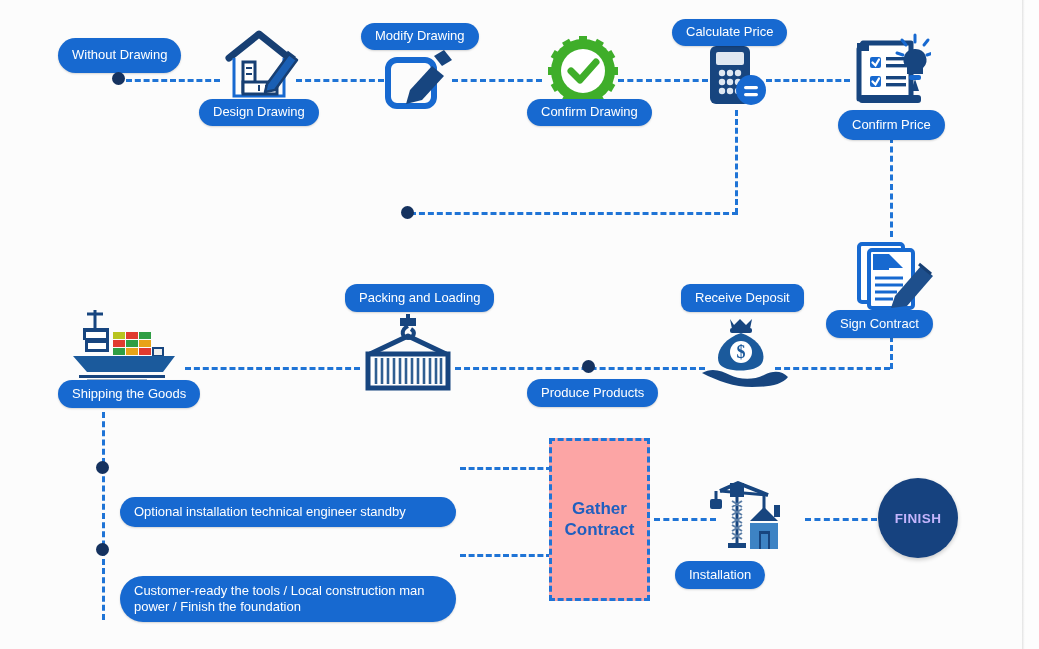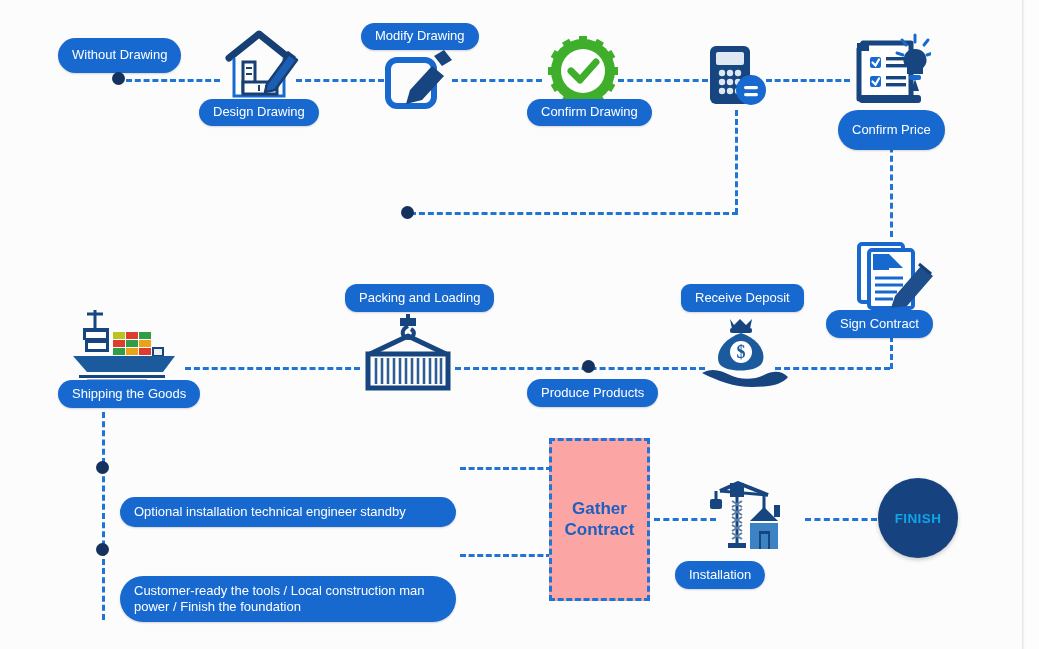--- a/index.html
+++ b/index.html
@@ -54,21 +54,21 @@
     box-sizing:border-box;
   }
   .gatherbox span{
     color:#1f5fbf;font-weight:bold;font-size:17px;line-height:1.18;text-align:center;
   }
 
   .finish{
     position:absolute;
     width:80px;height:80px;border-radius:50%;
     background:#16427f;
-    color:#0ea5e9;
+    color:#c4b5fd;
     display:flex;align-items:center;justify-content:center;
     font-weight:bold;font-size:13.5px;letter-spacing:.4px;
     box-shadow:0 2px 4px rgba(0,0,0,.2);
     z-index:6;
   }
 </style>
 </head>
 <body>
 
 <div id="stage">
@@ -88,22 +88,23 @@
   <div class="dot" style="left:112px;top:72px;"></div>
 
   <div class="pill" style="left:58px;top:38px;height:35px;">Without Drawing</div>
 
   <div class="pill" style="left:199px;top:99px;height:27px;">Design Drawing</div>
 
   <div class="pill" style="left:361px;top:23px;height:27px;">Modify Drawing</div>
 
   <div class="pill" style="left:527px;top:99px;height:27px;">Confirm Drawing</div>
 
-
-  <div class="pill" style="left:838px;top:110px;height:40px;">Confirm Price</div>
+  <div class="pill" style="left:672px;top:19px;height:27px;">Calculate Price</div>
+
+  <div class="pill" style="left:838px;top:110px;height:30px;">Confirm Price</div>
 
   <div class="icon" style="left:219px;top:24px;width:80px;height:76px;">
     <svg viewBox="0 0 80 76" width="80" height="76">
       <path d="M10 34 L40 10 L70 34" fill="none" stroke="#173f73" stroke-width="7" stroke-linejoin="round" stroke-linecap="round"></path>
       <path d="M15 34 L15 72 L65 72 L65 34" fill="none" stroke="#1769d0" stroke-width="3"></path>
       <rect x="24" y="38" width="12" height="30" fill="#ffffff" stroke="#173f73" stroke-width="3"></rect>
       <rect x="24" y="58" width="34" height="12" fill="#ffffff" stroke="#173f73" stroke-width="3"></rect>
       <line x1="27" y1="44" x2="33" y2="44" stroke="#173f73" stroke-width="2"></line>
       <line x1="27" y1="50" x2="33" y2="50" stroke="#173f73" stroke-width="2"></line>
       <line x1="40" y1="61" x2="40" y2="67" stroke="#173f73" stroke-width="2"></line>

